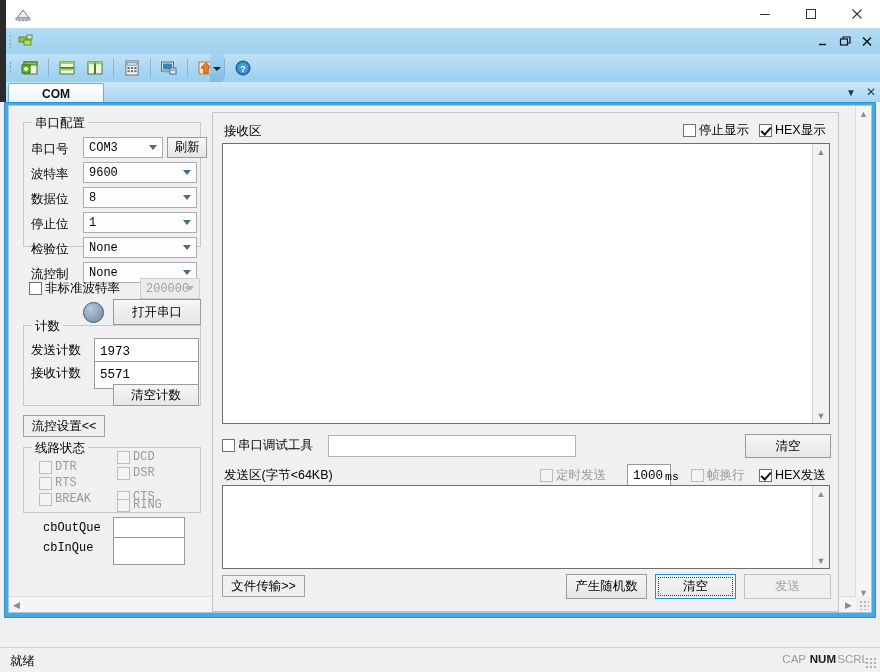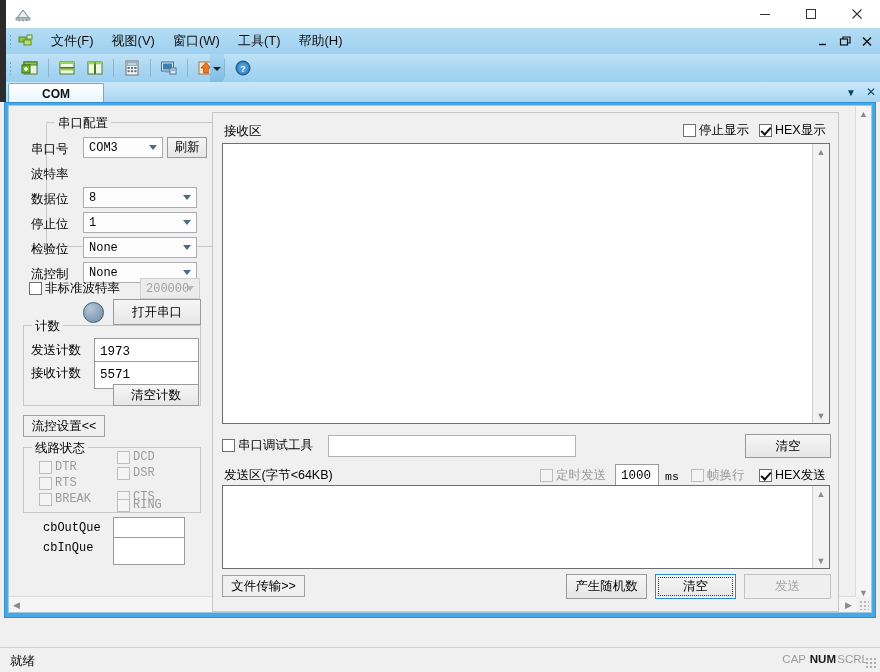--- a/index.html
+++ b/index.html
@@ -154,27 +154,20 @@
   </div>
 
   <div class="menubar">
     <div class="leftdark"></div>
     <div class="grip" style="left:9px;"></div>
     <svg class="menu-app-icon" viewBox="0 0 16 16">
       <rect x="1" y="4" width="7" height="5" fill="#8dc63f" stroke="#4e7a16" stroke-width=".8"></rect>
       <rect x="6" y="7" width="7" height="5" fill="#b7de72" stroke="#4e7a16" stroke-width=".8"></rect>
       <rect x="9" y="2" width="5" height="4" fill="#d7ecae" stroke="#4e7a16" stroke-width=".8"></rect>
     </svg>
-    <div class="menu-items">
-      <div class="menu-item">文件(F)</div>
-      <div class="menu-item">视图(V)</div>
-      <div class="menu-item">窗口(W)</div>
-      <div class="menu-item">工具(T)</div>
-      <div class="menu-item">帮助(H)</div>
-    </div>
     <div class="mdi-btns">
       <div class="mdi-btn">
         <svg width="13" height="13" viewBox="0 0 13 13">
           <line x1="2" y1="9.5" x2="9" y2="9.5" stroke="#111" stroke-width="1.4"></line>
         </svg>
       </div>
       <div class="mdi-btn">
         <svg width="13" height="13" viewBox="0 0 13 13">
           <rect x="1.5" y="4" width="7" height="6" fill="none" stroke="#111" stroke-width="1.2"></rect>
           <polyline points="4,4 4,2 11,2 11,8 9,8" fill="none" stroke="#111" stroke-width="1.2"></polyline>
@@ -284,34 +277,38 @@
       <div class="cl-hscroll">
         <div class="sb-arrow" style="left:0;top:0;width:15px;height:15px;">◀</div>
         <div class="sb-arrow" style="right:0;top:0;width:15px;height:15px;">▶</div>
       </div>
       <div class="cl-corner">
         <div style="position:absolute;right:2px;bottom:2px;width:10px;height:10px;background-image:radial-gradient(#b8b8b8 38%,transparent 39%);background-size:4px 4px;"></div>
       </div>
 
       <div class="cfgpanel">
 
-        <div class="group" style="left:6px;top:10px;width:178px;height:125px;margin-left:23px;">
+        <div class="group" style="left:6px;top:10px;width:178px;height:125px;">
           <div class="g-title">串口配置</div>
         </div>
 
         <div class="lbl" style="left:14px;top:29px;">串口号</div>
         <div class="combo" style="left:66px;top:25px;width:80px;">
           <span>COM3</span>
           <span class="arrow"></span>
         </div>
         <div class="btn" style="left:150px;top:25px;width:40px;height:21px;">
           <span>刷新</span>
         </div>
 
         <div class="lbl" style="left:14px;top:54px;">波特率</div>
+        <div class="combo" style="left:66px;top:50px;width:114px;">
+          <span>9600</span>
+          <span class="arrow"></span>
+        </div>
 
         <div class="lbl" style="left:14px;top:79px;">数据位</div>
         <div class="combo" style="left:66px;top:75px;width:114px;">
           <span>8</span>
           <span class="arrow"></span>
         </div>
 
         <div class="lbl" style="left:14px;top:104px;">停止位</div>
         <div class="combo" style="left:66px;top:100px;width:114px;">
           <span>1</span>
@@ -434,21 +431,21 @@
         </div>
         <div class="btn" style="left:532px;top:321px;width:86px;height:24px;">
           <span>清空</span>
         </div>
 
         <div class="area-title" style="left:11px;top:354px;">发送区(字节&lt;64KB)</div>
         <div class="cbx dis" style="left:327px;top:354px;">
           <span class="box"></span>
           <span>定时发送</span>
         </div>
-        <div class="txtbox" style="left:402px;top:351px;width:44px;height:23px;">
+        <div class="txtbox" style="left:414px;top:351px;width:44px;height:23px;">
           <span>1000</span>
         </div>
         <div class="ms-lbl" style="left:452px;top:357px;">ms</div>
         <div class="cbx dis" style="left:478px;top:354px;">
           <span class="box"></span>
           <span>帧换行</span>
         </div>
         <div class="cbx checked" style="left:546px;top:354px;">
           <span class="box"></span>
           <span>HEX发送</span>

